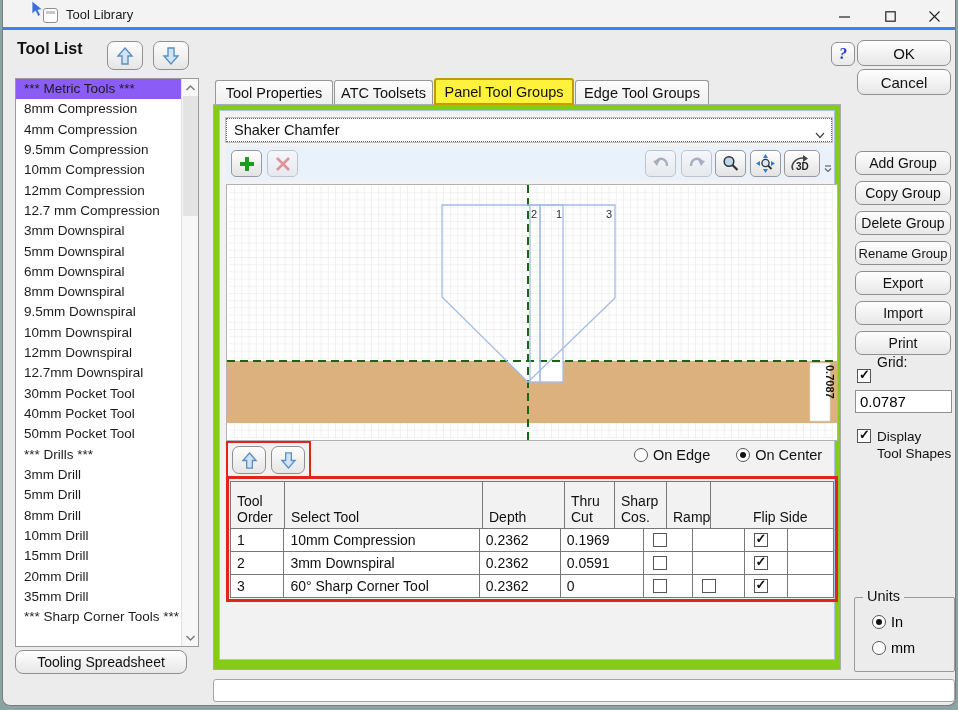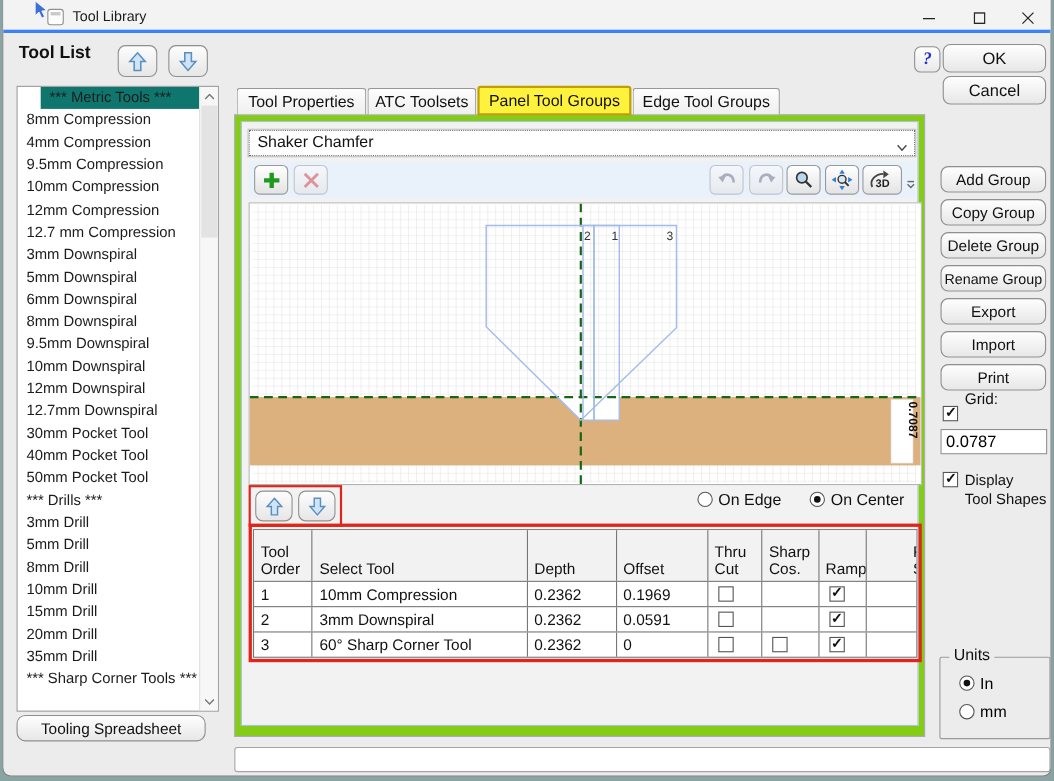--- a/index.html
+++ b/index.html
@@ -27,21 +27,21 @@
   .toolbtn { background:linear-gradient(#ffffff,#e3e3e3); border:1px solid #999;
              border-radius:5px; display:flex; align-items:center; justify-content:center; }
   .arrowbtn { position:absolute; width:36px; height:29px; background:linear-gradient(#fdfdfd,#e6e6e6);
               border:1px solid #909090; border-radius:7px; display:flex; align-items:center; justify-content:center; }
   
   .toollist-header { position:absolute; left:14px; top:40px; font-size:16px; font-weight:bold; color:#101010; }
   .listbox { position:absolute; left:12px; top:78px; width:184px; height:569px; background:#fff;
              border:1px solid #9a9a9a; overflow:hidden; }
   .li { height:20.32px; line-height:20.32px; padding-left:8px; font-size:13.5px; color:#1c1c1c;
         white-space:nowrap; }
-  .li.sel { background:#0f766e;margin-left:21px; }
+  .li.sel { background:#8b5cf6; }
   .vscroll { position:absolute; right:0; top:0; bottom:0; width:17px; background:#f7f7f7;
              border-left:1px solid #e0e0e0; }
   .vscroll .sb-btn { position:absolute; left:0; width:17px; height:17px; display:flex;
              align-items:center; justify-content:center; color:#707070; }
   .vscroll .thumb { position:absolute; left:1px; top:17px; width:15px; height:120px; background:#e3e3e3; }
   
   .tab { position:absolute; top:80px; height:24px; background:linear-gradient(#fdfdfd,#efefef);
          border:1px solid #989898; border-bottom:none; border-radius:3px 3px 0 0;
          font-size:14.5px; color:#111; display:flex; align-items:center; justify-content:center; z-index:2; }
   .tab.on { background:#fff23c; border:2px solid #bfa000; top:78px; height:27px; z-index:4; }
@@ -302,21 +302,20 @@
     <div class="radio-row">
       <label><span class="rb"></span><span>On Edge</span></label>
       <label><span class="rb on"></span><span>On Center</span></label>
     </div>
 
     <div class="ttable">
       <div class="thead">
         <div class="tc c0">Tool Order</div>
         <div class="tc c1">Select Tool</div>
         <div class="tc c2">Depth</div>
-        <div class="tc c3">Offset</div>
         <div class="tc c4">Thru Cut</div>
         <div class="tc c5">Sharp Cos.</div>
         <div class="tc c6">Ramp</div>
         <div class="tc c7">Flip Side</div>
       </div>
       <div class="trow">
         <div class="tc c0">1</div>
         <div class="tc c1">10mm Compression</div>
         <div class="tc c2">0.2362</div>
         <div class="tc c3">0.1969</div>

